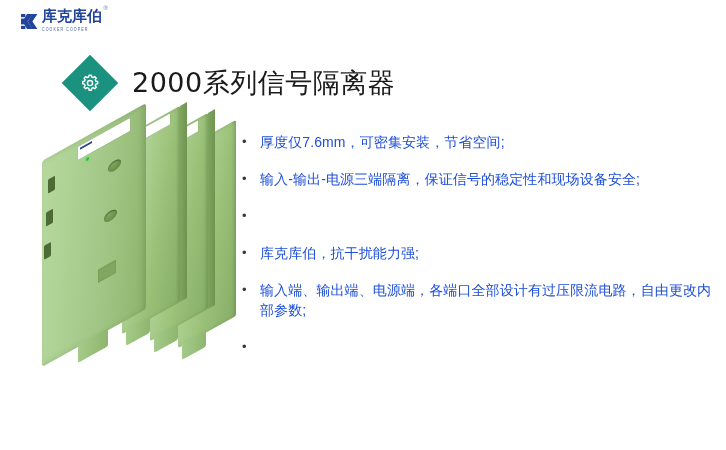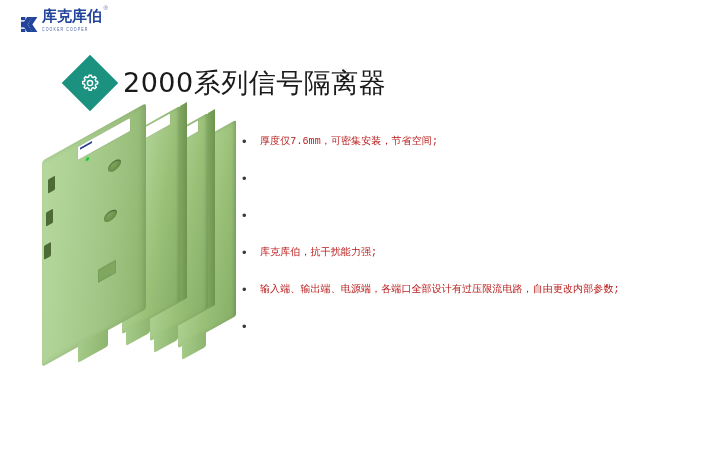--- a/index.html
+++ b/index.html
@@ -14,21 +14,21 @@
     overflow: hidden;
     position: relative;
   }
 
   
   .brand {
     position: absolute;
     left: 20px;
     top: 8px;
     display: flex;
-    align-items: flex-end;
+    align-items: center;
     gap: 4px;
   }
   .brand-mark {
     width: 18px;
     height: 17px;
     position: relative;
     flex: none;
     margin-top: 1px;
   }
   .brand-mark svg { display: block; }
@@ -81,21 +81,21 @@
     display: flex;
     align-items: center;
     justify-content: center;
     flex: none;
   }
   .title-diamond .gear {
     transform: rotate(-45deg);
     display: block;
   }
   .title-text {
-    margin-left: 13px;
+    margin-left: 22px;
     font-size: 27px;
     color: #1a1a1a;
     font-weight: normal;
     letter-spacing: 0.5px;
     white-space: nowrap;
     font-family: "DejaVu Sans", "Liberation Sans", sans-serif;
   }
 
   
   .product-photo {
@@ -207,24 +207,24 @@
   .bullet-dot {
     flex: none;
     width: 18px;
     color: #3b3b3b;
     font-size: 13px;
     line-height: 20px;
     text-align: left;
     padding-left: 2px;
   }
   .bullet-text {
-    font-size: 10px;
+    font-size: 14px;
     line-height: 20px;
-    color: #b91c1c;
-    font-family: Liberation Mono, monospace;
+    color: #1d4ed8;
+    font-family: Liberation Sans, sans-serif;
     letter-spacing: 0.1px;
   }
 </style>
 </head>
 <body>
 
 <div class="brand">
   <div class="brand-mark">
     <svg width="18" height="17" viewBox="0 0 18 17">
       <path d="M1 1 L5.4 1 L5.4 4.2 L1 4.2 Z" fill="#22449B"></path>
@@ -306,20 +306,21 @@
   </div>
 </div>
 
 <div class="bullets">
   <div class="bullet">
     <span class="bullet-dot">•</span>
     <span class="bullet-text">厚度仅7.6mm，可密集安装，节省空间;</span>
   </div>
   <div class="bullet">
     <span class="bullet-dot">•</span>
+    <span class="bullet-text">输入-输出-电源三端隔离，保证信号的稳定性和现场设备安全;</span>
   </div>
   <div class="bullet">
     <span class="bullet-dot">•</span>
   </div>
   <div class="bullet">
     <span class="bullet-dot">•</span>
     <span class="bullet-text">库克库伯，抗干扰能力强;</span>
   </div>
   <div class="bullet">
     <span class="bullet-dot">•</span>

